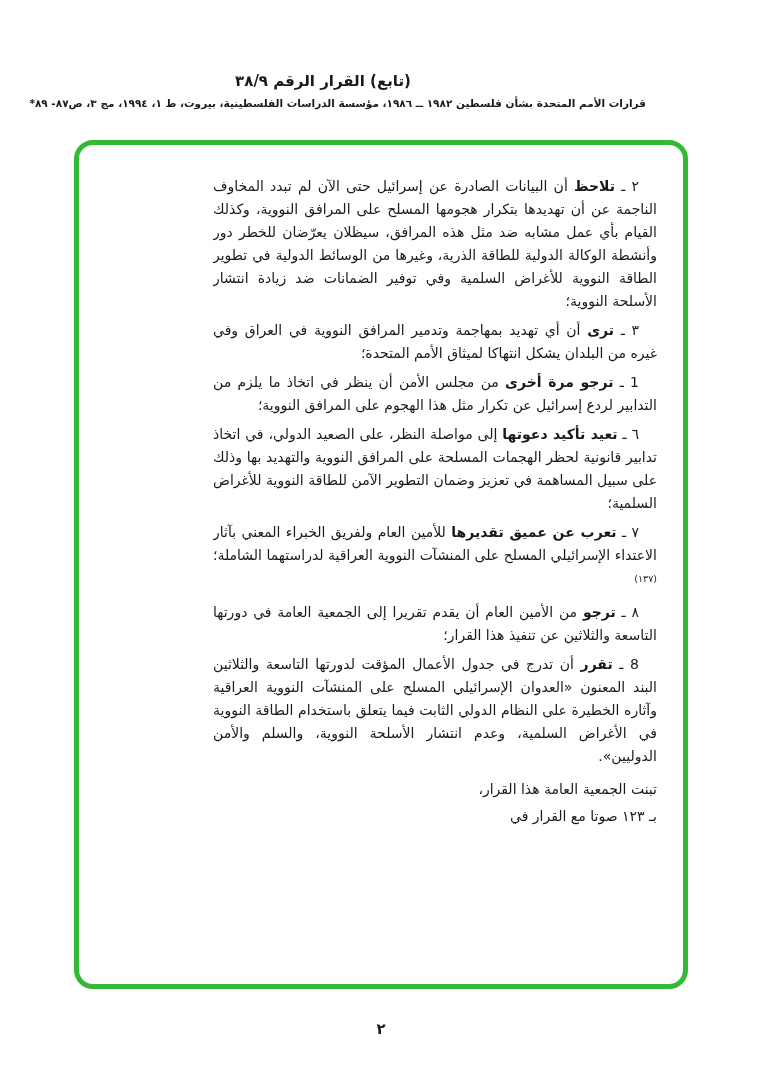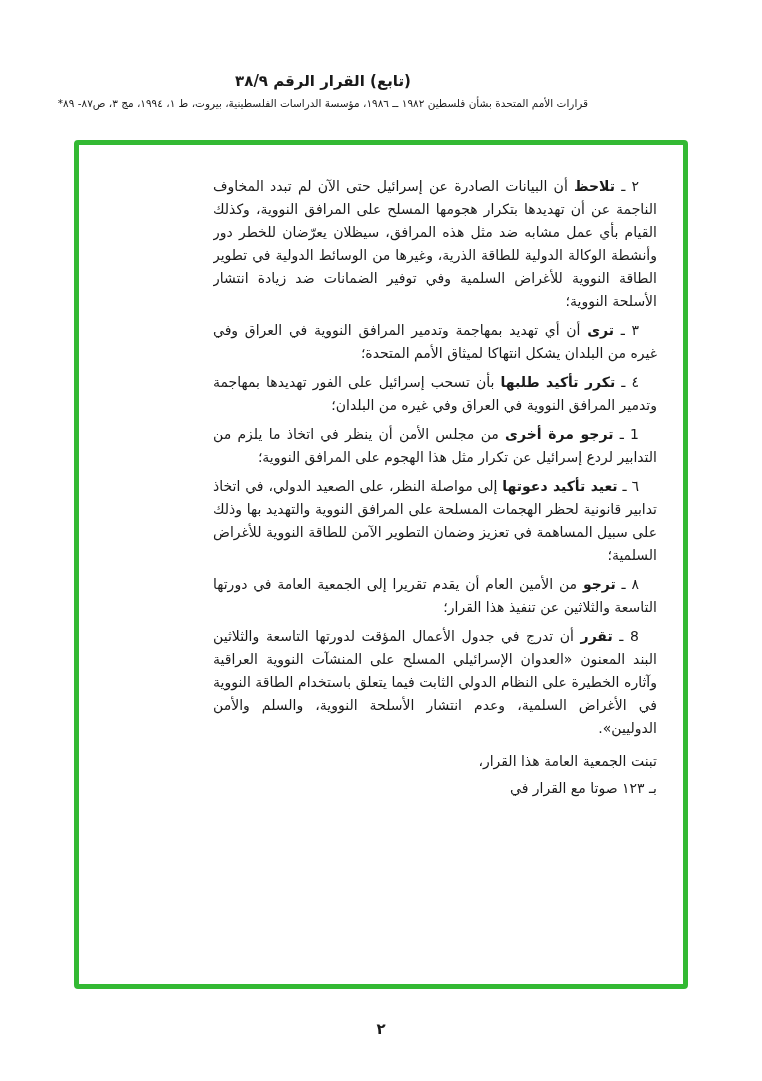--- a/index.html
+++ b/index.html
@@ -11,26 +11,26 @@
   body{
     width:762px;height:1081px;
     background:var(--page-bg);
     font-family:"DejaVu Sans",sans-serif;
     color:var(--text);
   }
   .page{position:relative;width:762px;height:1081px;overflow:hidden;background:var(--page-bg);}
 
   .doc-header{position:absolute;top:72px;left:0;width:646px;text-align:center;direction:rtl;}
   .doc-title{font-weight:bold;font-size:15px;}
-  .doc-source{margin-top:7px;font-weight:normal;font-size:10.5px;}
+  .doc-source{margin-top:7px;font-weight:bold;font-size:10.5px;text-align:right;}
 
   .green-box{
     position:absolute;left:74px;top:140px;width:614px;height:849px;
     border:5px solid var(--frame-green);
-    border-radius:4px;
+    border-radius:19px;
     background:var(--page-bg);
     box-sizing:border-box;
   }
   .text-column{
     position:absolute;top:30px;right:26px;left:134px;bottom:16px;
     direction:rtl;text-align:justify;
     font-size:14px;line-height:23px;
     overflow:hidden;
   }
   .para{margin:0 0 6px 0;text-indent:18px;}
@@ -58,26 +58,26 @@
     <div class="doc-source">قرارات الأمم المتحدة بشأن فلسطين ١٩٨٢ ــ ١٩٨٦، مؤسسة الدراسات الفلسطينية، بيروت، ط ١، ١٩٩٤، مج ٣، ص٨٧- ٨٩*</div>
   </div>
 
   <div class="green-box">
     <div class="text-column">
 
       <p class="para"><span class="pnum">٢ ـ</span> <b class="lead">تلاحظ</b> <span>أن البيانات الصادرة عن إسرائيل حتى الآن لم تبدد المخاوف الناجمة عن أن تهديدها بتكرار هجومها المسلح على المرافق النووية، وكذلك القيام بأي عمل مشابه ضد مثل هذه المرافق، سيظلان يعرّضان للخطر دور وأنشطة الوكالة الدولية للطاقة الذرية، وغيرها من الوسائط الدولية في تطوير الطاقة النووية للأغراض السلمية وفي توفير الضمانات ضد زيادة انتشار الأسلحة النووية؛</span></p>
 
       <p class="para"><span class="pnum">٣ ـ</span> <b class="lead">ترى</b> <span>أن أي تهديد بمهاجمة وتدمير المرافق النووية في العراق وفي غيره من البلدان يشكل انتهاكا لميثاق الأمم المتحدة؛</span></p>
 
-      <p class="para"><span class="pnum">٤ ـ</span> <b class="lead">تكرر تأكيد طلبها</b> <span>بأن تسحب إسرائيل على الفور تهديدها بمهاجمة وتدمير المرافق النووية في العراق وفي غيره من البلدان؛</span></p>
 
       <p class="para"><span class="pnum">1 ـ</span> <b class="lead">ترجو مرة أخرى</b> <span>من مجلس الأمن أن ينظر في اتخاذ ما يلزم من التدابير لردع إسرائيل عن تكرار مثل هذا الهجوم على المرافق النووية؛</span></p>
 
       <p class="para"><span class="pnum">٦ ـ</span> <b class="lead">تعيد تأكيد دعوتها</b> <span>إلى مواصلة النظر، على الصعيد الدولي، في اتخاذ تدابير قانونية لحظر الهجمات المسلحة على المرافق النووية والتهديد بها وذلك على سبيل المساهمة في تعزيز وضمان التطوير الآمن للطاقة النووية للأغراض السلمية؛</span></p>
 
+      <p class="para"><span class="pnum">٧ ـ</span> <b class="lead">تعرب عن عميق تقديرها</b> <span>للأمين العام ولفريق الخبراء المعني بآثار الاعتداء الإسرائيلي المسلح على المنشآت النووية العراقية لدراستهما الشاملة؛</span><sup class="fn-ref">(١٣٧)</sup></p>
 
       <p class="para"><span class="pnum">٨ ـ</span> <b class="lead">ترجو</b> <span>من الأمين العام أن يقدم تقريرا إلى الجمعية العامة في دورتها التاسعة والثلاثين عن تنفيذ هذا القرار؛</span></p>
 
       <p class="para"><span class="pnum">8 ـ</span> <b class="lead">تقرر</b> <span>أن تدرج في جدول الأعمال المؤقت لدورتها التاسعة والثلاثين البند المعنون «العدوان الإسرائيلي المسلح على المنشآت النووية العراقية وآثاره الخطيرة على النظام الدولي الثابت فيما يتعلق باستخدام الطاقة النووية في الأغراض السلمية، وعدم انتشار الأسلحة النووية، والسلم والأمن الدوليين».</span></p>
 
       <div class="closing">
         <div class="closing-line">تبنت الجمعية العامة هذا القرار،</div>
         <div class="closing-line">بـ ١٢٣ صوتا مع القرار في</div>
       </div>
 

